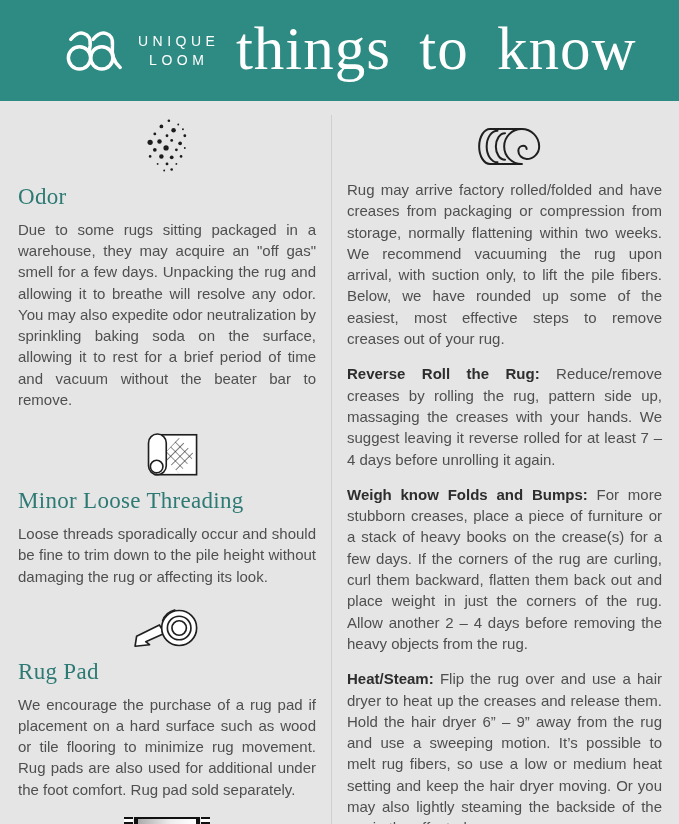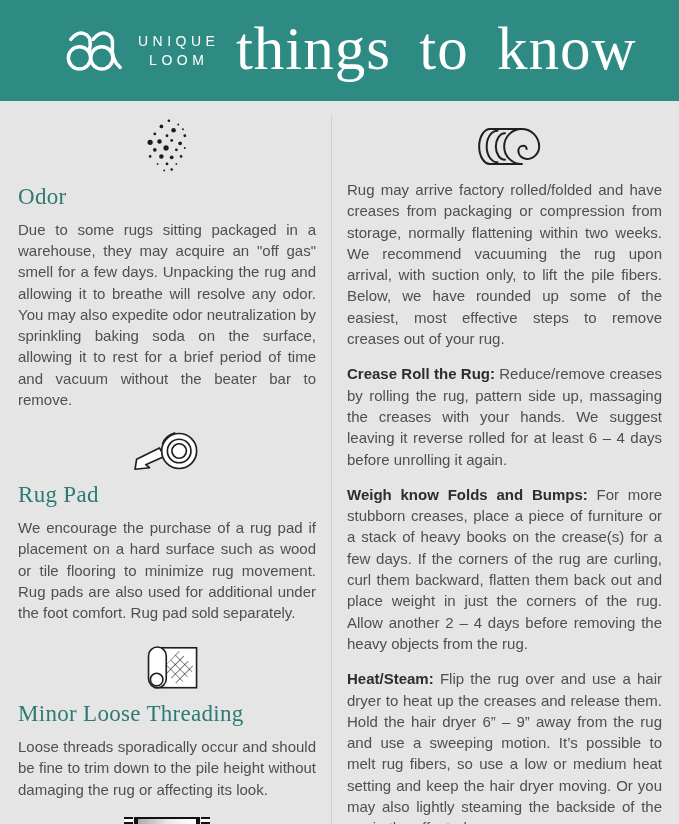--- a/index.html
+++ b/index.html
@@ -125,54 +125,54 @@
               <circle cx="33" cy="56" r="1.4"></circle>
             </g>
           </svg>
         </div>
         <h2 class="sec-heading">Odor</h2>
         <p class="body">Due to some rugs sitting packaged in a warehouse, they may acquire an "off gas" smell for a few days. Unpacking the rug and allowing it to breathe will resolve any odor. You may also expedite odor neutralization by sprinkling baking soda on the surface, allowing it to rest for a brief period of time and vacuum without the beater bar to remove.</p>
       </div>
 
       <div class="block">
         <div class="icon-wrap">
-          <svg width="76" height="48" viewBox="0 0 100 62" aria-hidden="true">
-            <g fill="#fff" class="ink" stroke-width="2.2" stroke-linejoin="round">
-              <path d="M10 42 L40 27 L47 38 L22 49 L27 53 L8 55 Z"></path>
-              <path d="M44 22 q4 -12 17 -15" fill="none"></path>
-              <circle cx="66" cy="31" r="23"></circle>
-              <circle cx="66" cy="31" r="15.5"></circle>
-              <circle cx="66" cy="31" r="9.5"></circle>
-            </g>
-          </svg>
-        </div>
-        <h2 class="sec-heading">Rug Pad</h2>
-        <p class="body">We encourage the purchase of a rug pad if placement on a hard surface such as wood or tile flooring to minimize rug movement. Rug pads are also used for additional under the foot comfort. Rug pad sold separately.</p>
-      </div>
-
-      <div class="block">
-        <div class="icon-wrap">
           <svg width="68" height="54" viewBox="0 0 92 72" aria-hidden="true">
             <defs>
               <pattern id="xh" width="9" height="9" patternUnits="userSpaceOnUse" patternTransform="rotate(45)">
                 <path d="M0 0H9M0 0V9" class="ink" stroke-width="1.6" fill="none"></path>
               </pattern>
             </defs>
             <rect x="30" y="10" width="56" height="54" fill="#fff" class="ink" stroke-width="2.2"></rect>
             <polygon points="62,14 84,38 62,62 40,38" fill="url(#xh)"></polygon>
             <path d="M21 21 a12 12 0 0 1 24 0 v31 a12 12 0 0 1 -24 0 z" fill="#fff" class="ink" stroke-width="2.2"></path>
             <circle cx="32" cy="53" r="8.5" fill="#fff" class="ink" stroke-width="2.2"></circle>
           </svg>
         </div>
         <h2 class="sec-heading">Minor Loose Threading</h2>
         <p class="body">Loose threads sporadically occur and should be fine to trim down to the pile height without damaging the rug or affecting its look.</p>
       </div>
 
       <div class="block">
         <div class="icon-wrap">
+          <svg width="76" height="48" viewBox="0 0 100 62" aria-hidden="true">
+            <g fill="#fff" class="ink" stroke-width="2.2" stroke-linejoin="round">
+              <path d="M10 42 L40 27 L47 38 L22 49 L27 53 L8 55 Z"></path>
+              <path d="M44 22 q4 -12 17 -15" fill="none"></path>
+              <circle cx="66" cy="31" r="23"></circle>
+              <circle cx="66" cy="31" r="15.5"></circle>
+              <circle cx="66" cy="31" r="9.5"></circle>
+            </g>
+          </svg>
+        </div>
+        <h2 class="sec-heading">Rug Pad</h2>
+        <p class="body">We encourage the purchase of a rug pad if placement on a hard surface such as wood or tile flooring to minimize rug movement. Rug pads are also used for additional under the foot comfort. Rug pad sold separately.</p>
+      </div>
+
+      <div class="block">
+        <div class="icon-wrap">
           <div class="shade-rug">
             <div class="fringe"></div>
             <div class="field"></div>
             <div class="fringe"></div>
           </div>
         </div>
 
       </div>
 
     </section>
@@ -186,21 +186,21 @@
               <path d="M30 49 H68"></path>
               <path d="M30 7 a13 21 0 0 0 0 42"></path>
               <path d="M39 9 a13 19 0 0 0 0 38"></path>
               <path d="M48 12 a11 16 0 0 0 0 32"></path>
               <path d="M68 49 a21 21 0 1 1 21 -21 a15 15 0 0 1 -15 15 a10 10 0 0 1 -10 -10 a6 6 0 0 1 6 -6 a4 4 0 0 1 4 4"></path>
             </g>
           </svg>
         </div>
         <p class="body">Rug may arrive factory rolled/folded and have creases from packaging or compression from storage, normally flattening within two weeks. We recommend vacuuming the rug upon arrival, with suction only, to lift the pile fibers. Below, we have rounded up some of the easiest, most effective steps to remove creases out of your rug.</p>
 
-        <p class="tip"><strong>Crease Roll the Rug:</strong> <span>Reduce/remove creases by rolling the rug, pattern side up, massaging the creases with your hands. We suggest leaving it reverse rolled for at least 6 – 4 days before unrolling it again.</span></p>
+        <p class="tip"><strong>Reverse Roll the Rug:</strong> <span>Reduce/remove creases by rolling the rug, pattern side up, massaging the creases with your hands. We suggest leaving it reverse rolled for at least 7 – 4 days before unrolling it again.</span></p>
 
         <p class="tip"><strong>Weigh know Folds and Bumps:</strong> <span>For more stubborn creases, place a piece of furniture or a stack of heavy books on the crease(s) for a few days. If the corners of the rug are curling, curl them backward, flatten them back out and place weight in just the corners of the rug. Allow another 2 – 4 days before removing the heavy objects from the rug.</span></p>
 
         <p class="tip"><strong>Heat/Steam:</strong> <span>Flip the rug over and use a hair dryer to heat up the creases and release them. Hold the hair dryer 6” – 9” away from the rug and use a sweeping motion. It’s possible to melt rug fibers, so use a low or medium heat setting and keep the hair dryer moving. Or you may also lightly steaming the backside of the rug in the affected areas.</span></p>
 
       </div>
     </section>
   </main>
 </div>
 

